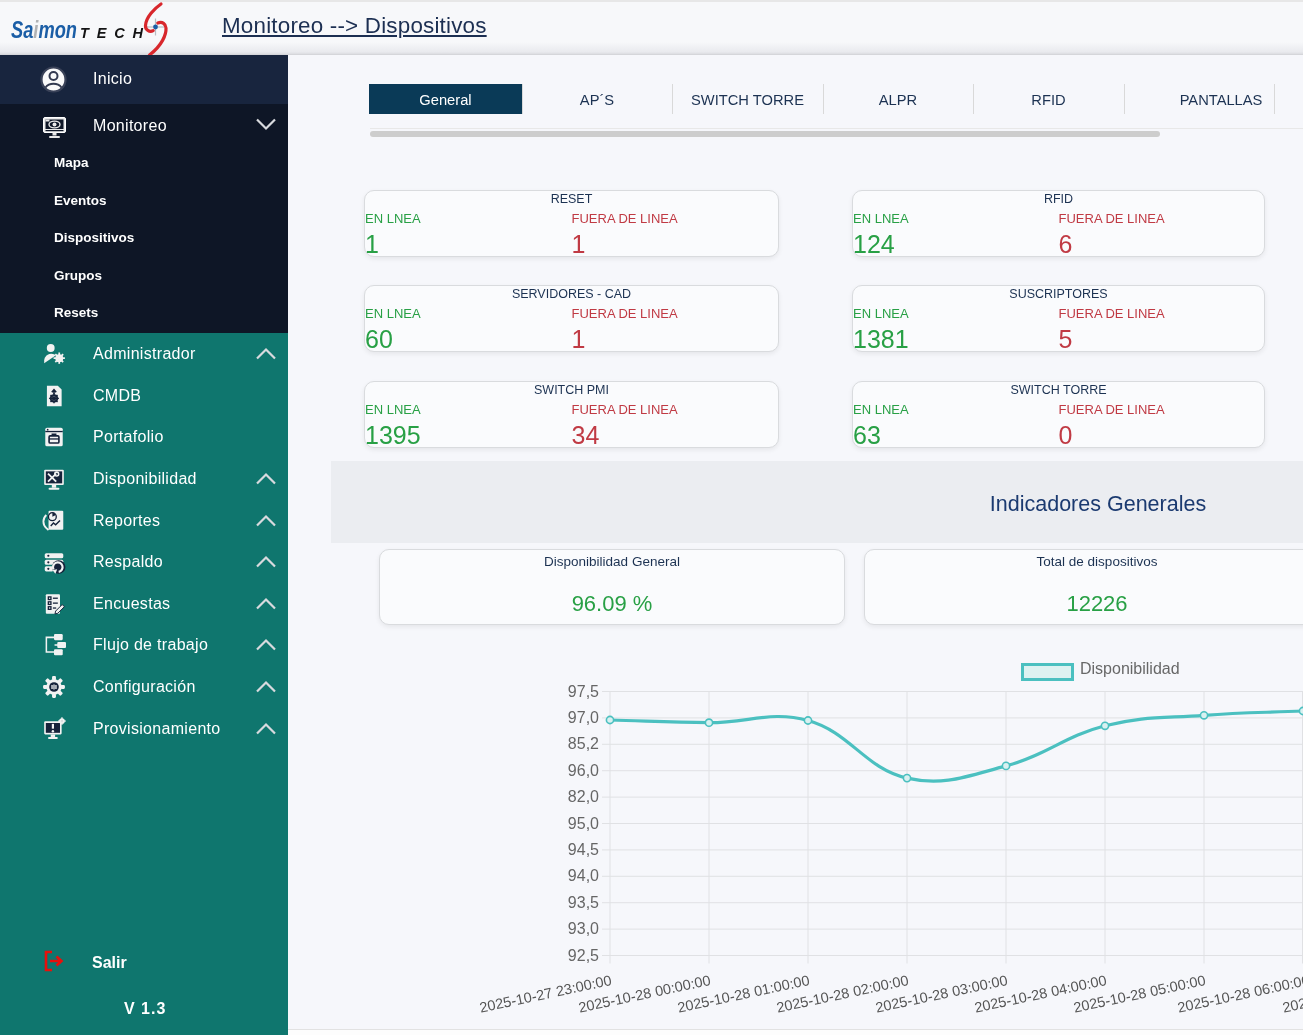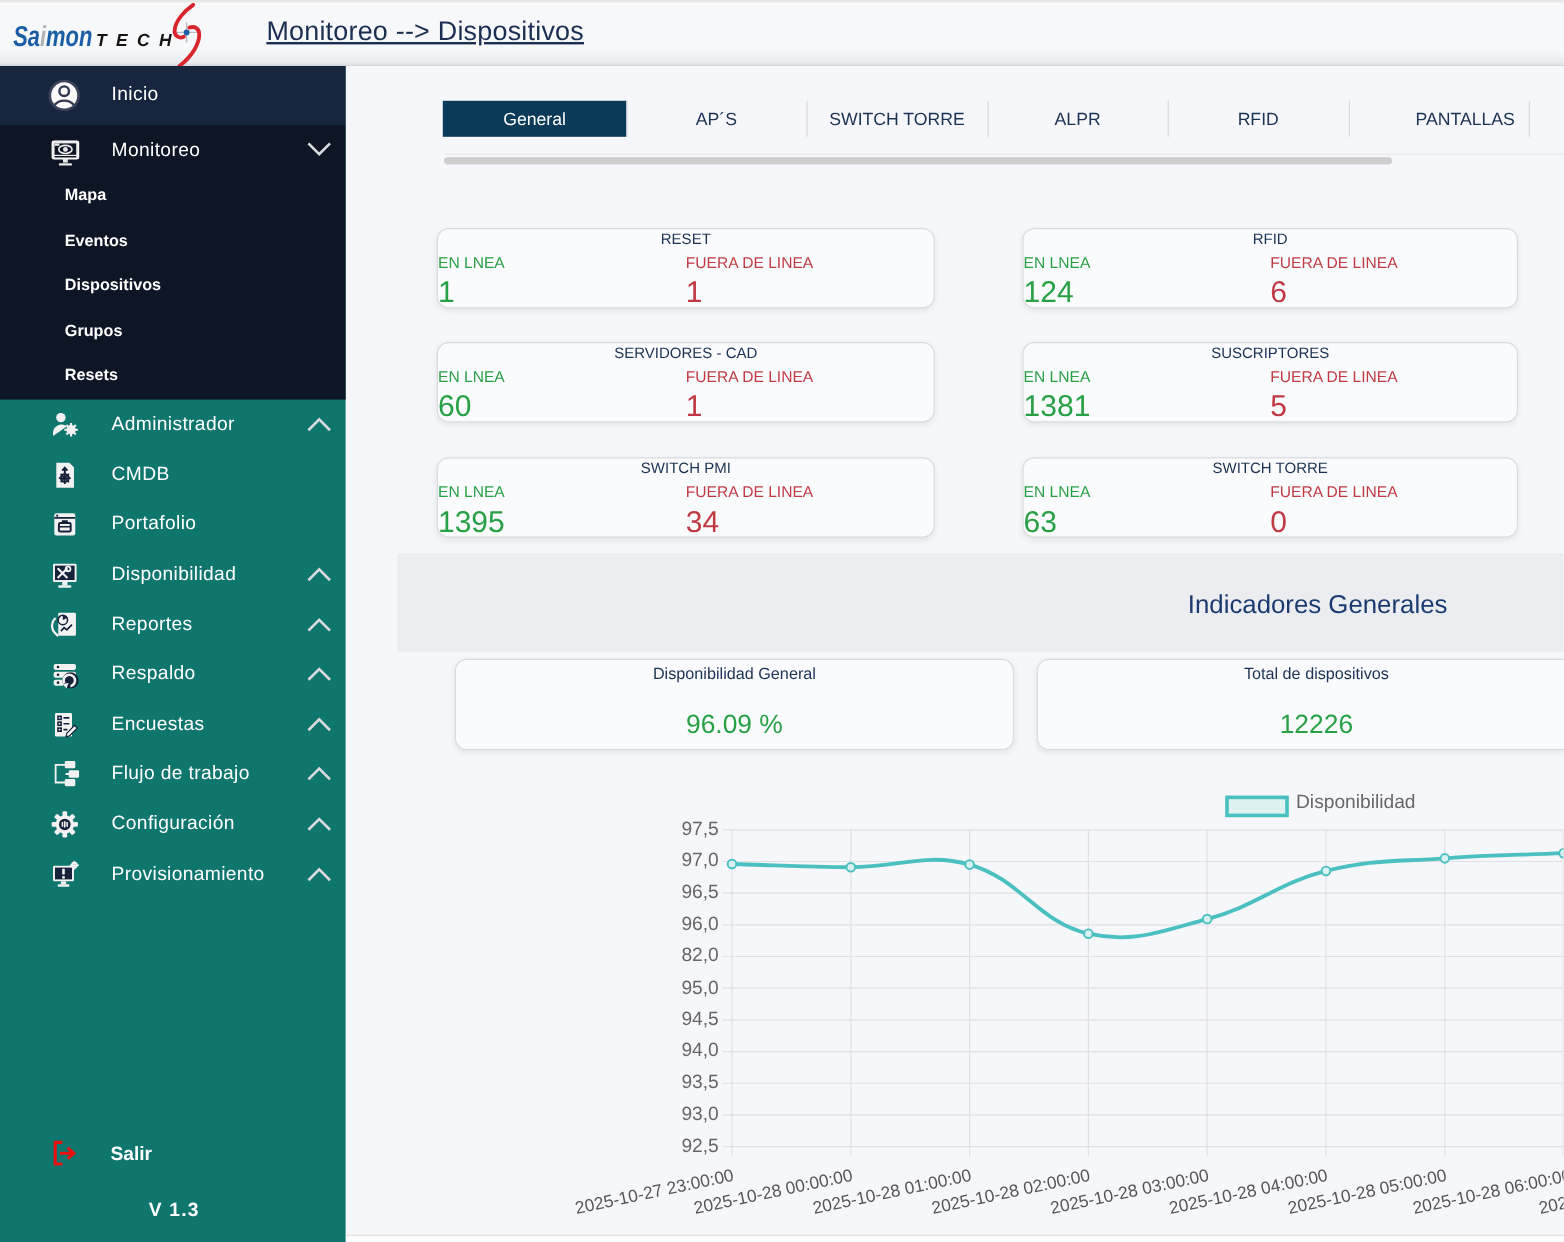--- a/index.html
+++ b/index.html
@@ -415,21 +415,21 @@
       <circle cx="520" cy="665.5" r="3.6"></circle>
       <circle cx="619" cy="723.1" r="3.6"></circle>
       <circle cx="718" cy="710.9" r="3.6"></circle>
       <circle cx="817" cy="670.8" r="3.6"></circle>
       <circle cx="916" cy="660.3" r="3.6"></circle>
       <circle cx="1015" cy="656.0" r="3.6"></circle>
     </g>
   </svg>
   <div class="ylab" style="left:261px; top:627.5px;">97,5</div>
   <div class="ylab" style="left:261px; top:653.9px;">97,0</div>
-  <div class="ylab" style="left:261px; top:680.3px;">96,5</div>
+  <div class="ylab" style="left:261px; top:680.3px;">85,2</div>
   <div class="ylab" style="left:261px; top:706.7px;">96,0</div>
   <div class="ylab" style="left:261px; top:733.1px;">82,0</div>
   <div class="ylab" style="left:261px; top:759.5px;">95,0</div>
   <div class="ylab" style="left:261px; top:785.9px;">94,5</div>
   <div class="ylab" style="left:261px; top:812.3px;">94,0</div>
   <div class="ylab" style="left:261px; top:838.8px;">93,5</div>
   <div class="ylab" style="left:261px; top:865.1px;">93,0</div>
   <div class="ylab" style="left:261px; top:891.5px;">92,5</div>
   <div class="xlab" style="right:693px; top:917px;">2025-10-27 23:00:00</div>
   <div class="xlab" style="right:594px; top:917px;">2025-10-28 00:00:00</div>

